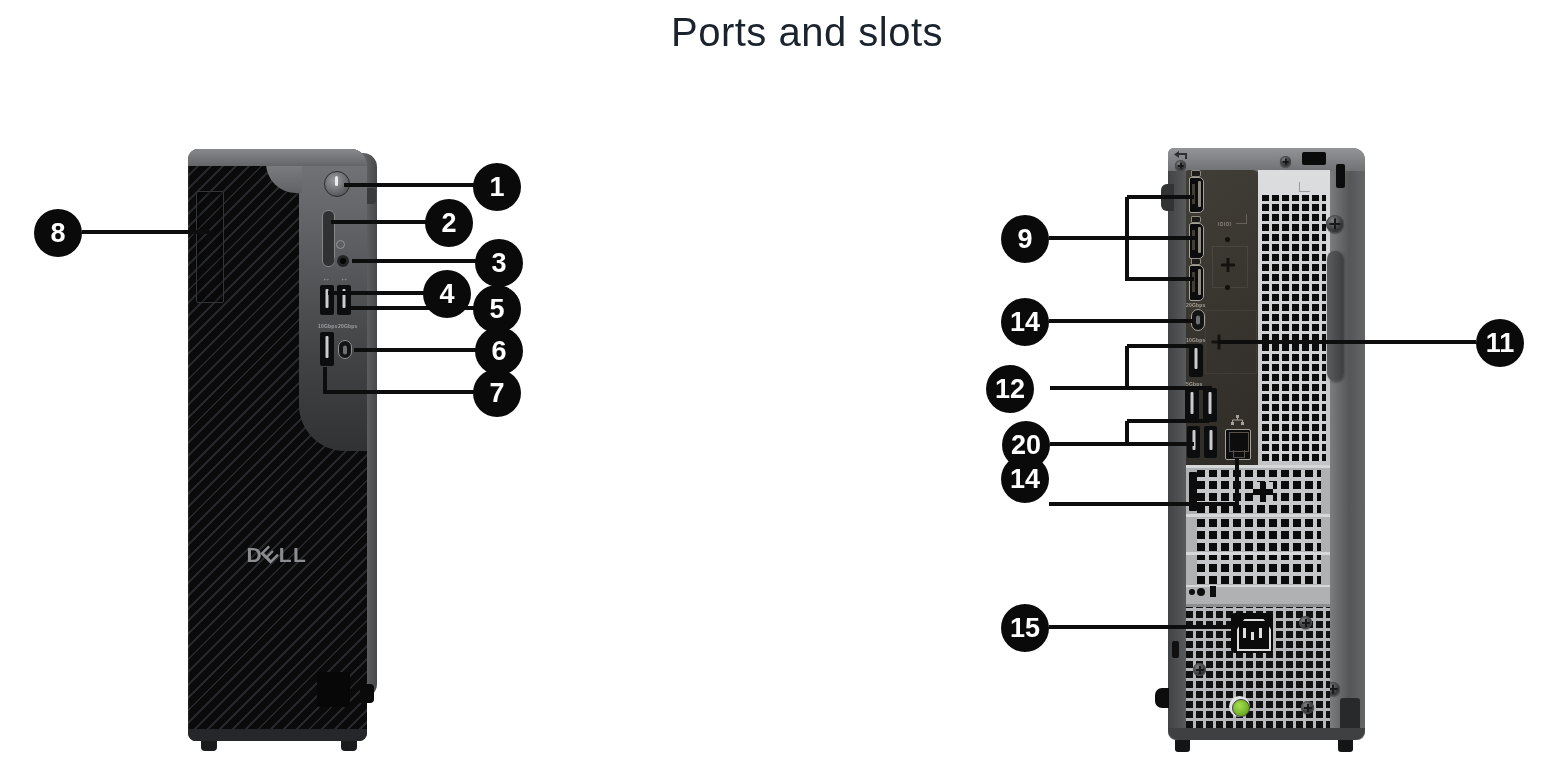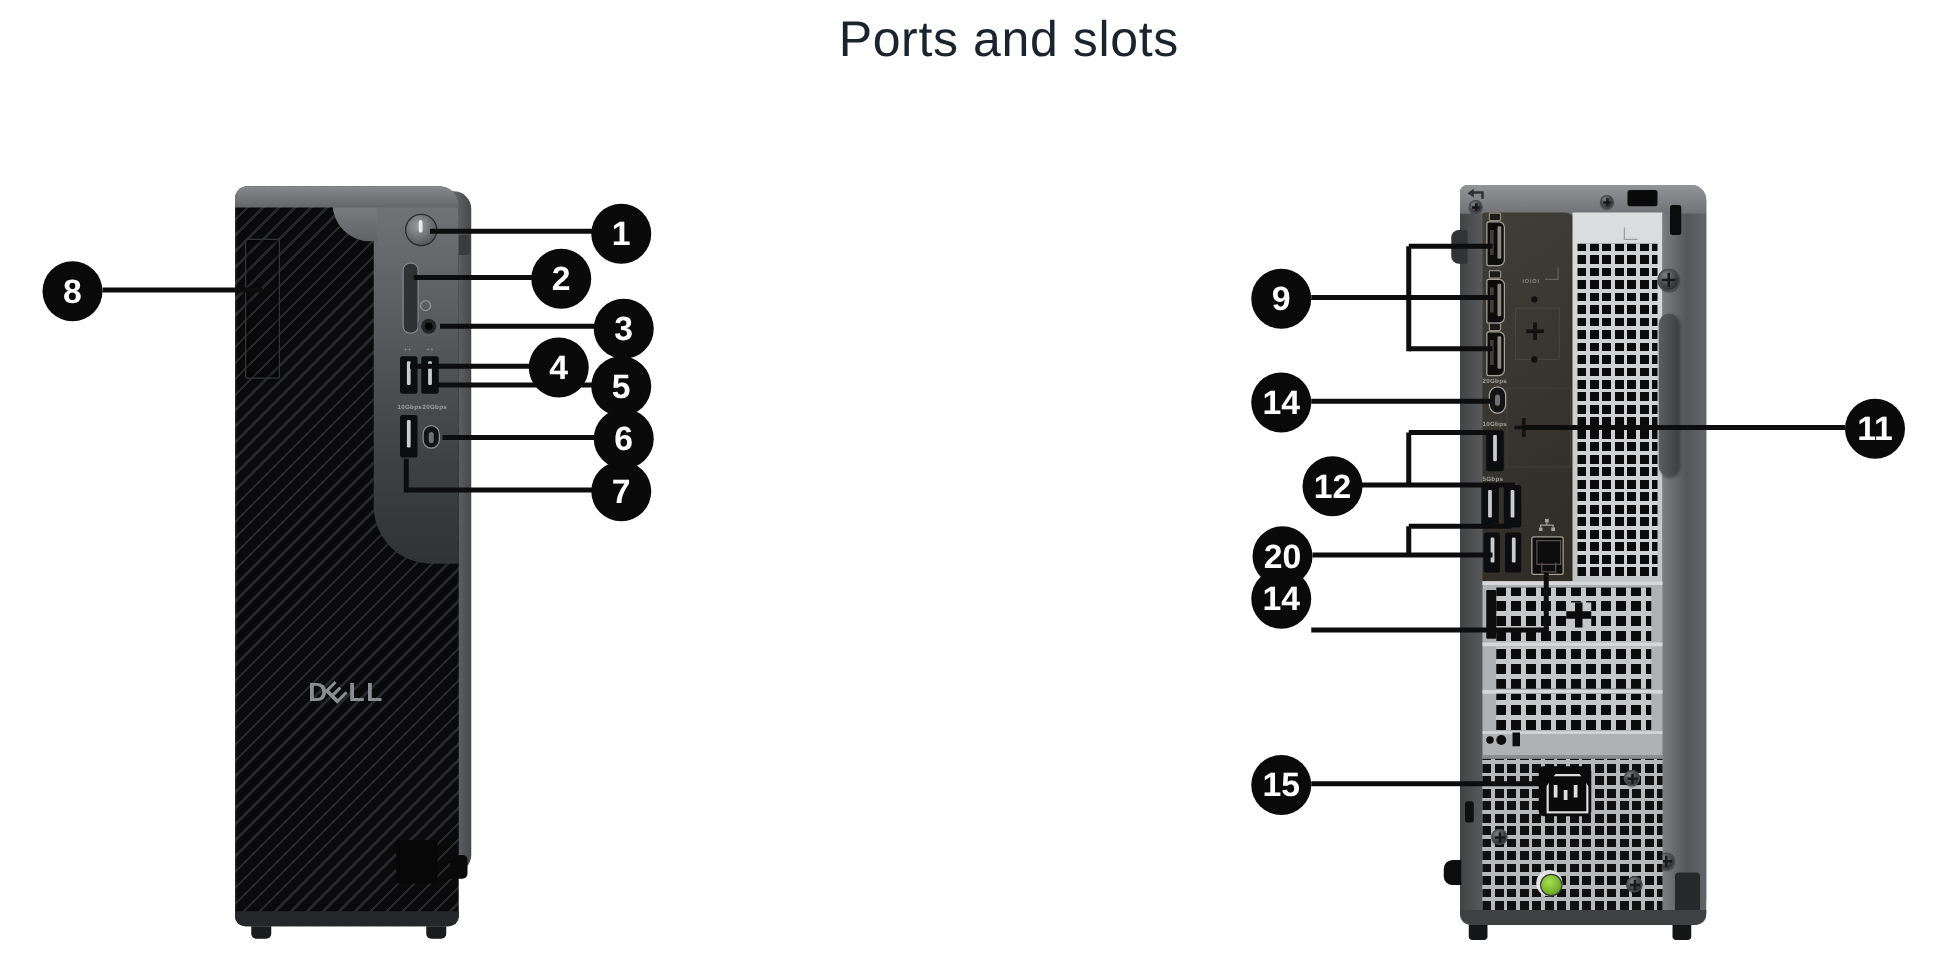--- a/index.html
+++ b/index.html
@@ -262,21 +262,21 @@
       <div class="cline" style="left: 1127px; top: 195px; width: 67px; height: 4px;"></div>
       <div class="cline" style="left: 1127px; top: 277px; width: 67px; height: 4px;"></div>
       <div class="cnum" style="left: 1001px; top: 215px;">9</div>
       <div class="cline" style="left: 1049px; top: 319px; width: 144px; height: 4px;"></div>
       <div class="cnum" style="left: 1001px; top: 298px;">14</div>
       <div class="cline" style="left: 1218px; top: 340px; width: 258px; height: 4px;"></div>
       <div class="cnum" style="left: 1476px; top: 319px;">11</div>
       <div class="cline" style="left: 1050px; top: 386px; width: 162px; height: 4px;"></div>
       <div class="cline" style="left: 1125px; top: 346px; width: 4px; height: 42px;"></div>
       <div class="cline" style="left: 1127px; top: 344px; width: 65px; height: 4px;"></div>
-      <div class="cnum" style="left: 1042px; top: 365px;">12</div>
+      <div class="cnum" style="left: 986px; top: 365px;">12</div>
       <div class="cline" style="left: 1050px; top: 442px; width: 144px; height: 4px;"></div>
       <div class="cline" style="left: 1125px; top: 421px; width: 4px; height: 23px;"></div>
       <div class="cline" style="left: 1127px; top: 419px; width: 82px; height: 4px;"></div>
       <div class="cnum" style="left: 1002px; top: 421px;">20</div>
       <div class="cline" style="left: 1049px; top: 502px; width: 190px; height: 4px;"></div>
       <div class="cline" style="left: 1235px; top: 458px; width: 4px; height: 46px;"></div>
       <div class="cnum" style="left: 1001px; top: 455px;">14</div>
       <div class="cline" style="left: 1049px; top: 625px; width: 186px; height: 4px;"></div>
       <div class="cnum" style="left: 1001px; top: 604px;">15</div>
     </div>

